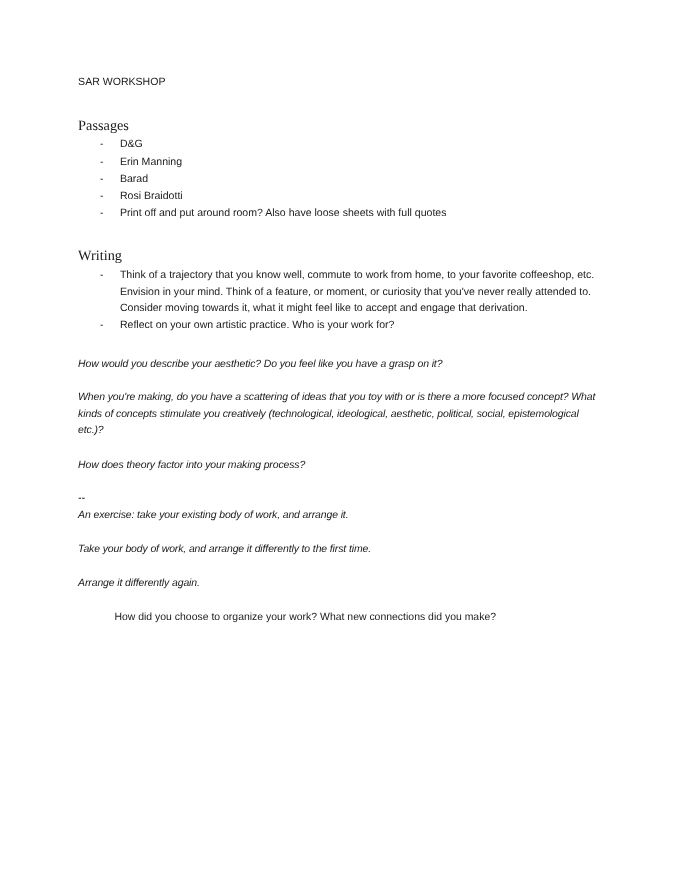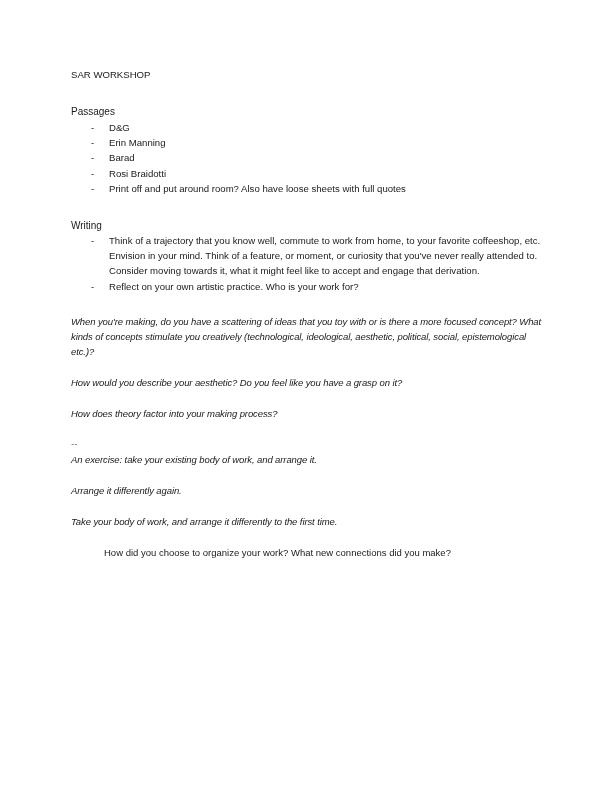--- a/index.html
+++ b/index.html
@@ -25,24 +25,25 @@
     top: 68px;
     width: 475px;
   }
   .title {
     font-size: 9.6px;
     line-height: 1.56;
     color: #1a1a1a;
     margin-bottom: 21px;
   }
   .heading {
-    font-size: 10px;
+    font-size: 13px;
     line-height: 1.56;
     color: #1a1a1a;
     margin-bottom: 1px;
+    font-family: Liberation Serif, serif;
   }
   ul.bullets {
     list-style: none;
     margin: 0 0 0 0;
     padding: 0;
   }
   ul.bullets li {
     position: relative;
     padding-left: 38px;
     font-size: 9.6px;
@@ -106,29 +107,29 @@
       <div class="heading">Writing</div>
       <ul class="bullets">
         <li><span class="dash">-</span><span>Think of a trajectory that you know well, commute to work from home, to your favorite coffeeshop, etc. Envision in your mind. Think of a feature, or moment, or curiosity that you've never really attended to. Consider moving towards it, what it might feel like to accept and engage that derivation.</span></li>
         <li><span class="dash">-</span><span>Reflect on your own artistic practice. Who is your work for?</span></li>
       </ul>
     </div>
 
     <div class="block-gap"></div>
 
     <div>
+      <div class="para-italic">How would you describe your aesthetic? Do you feel like you have a grasp on it?</div>
       <div class="para-italic">When you're making, do you have a scattering of ideas that you toy with or is there a more focused concept? What kinds of concepts stimulate you creatively (technological, ideological, aesthetic, political, social, epistemological etc.)?</div>
-      <div class="para-italic">How would you describe your aesthetic? Do you feel like you have a grasp on it?</div>
       <div class="para-italic">How does theory factor into your making process?</div>
     </div>
 
     <div class="sep">--</div>
 
     <div>
       <div class="para-italic">An exercise: take your existing body of work, and arrange it.</div>
+      <div class="para-italic">Take your body of work, and arrange it differently to the first time.</div>
       <div class="para-italic">Arrange it differently again.</div>
-      <div class="para-italic">Take your body of work, and arrange it differently to the first time.</div>
     </div>
 
     <div class="para-plain">How did you choose to organize your work? What new connections did you make?</div>
 
   </div>
 </div>
 
 </body></html>

